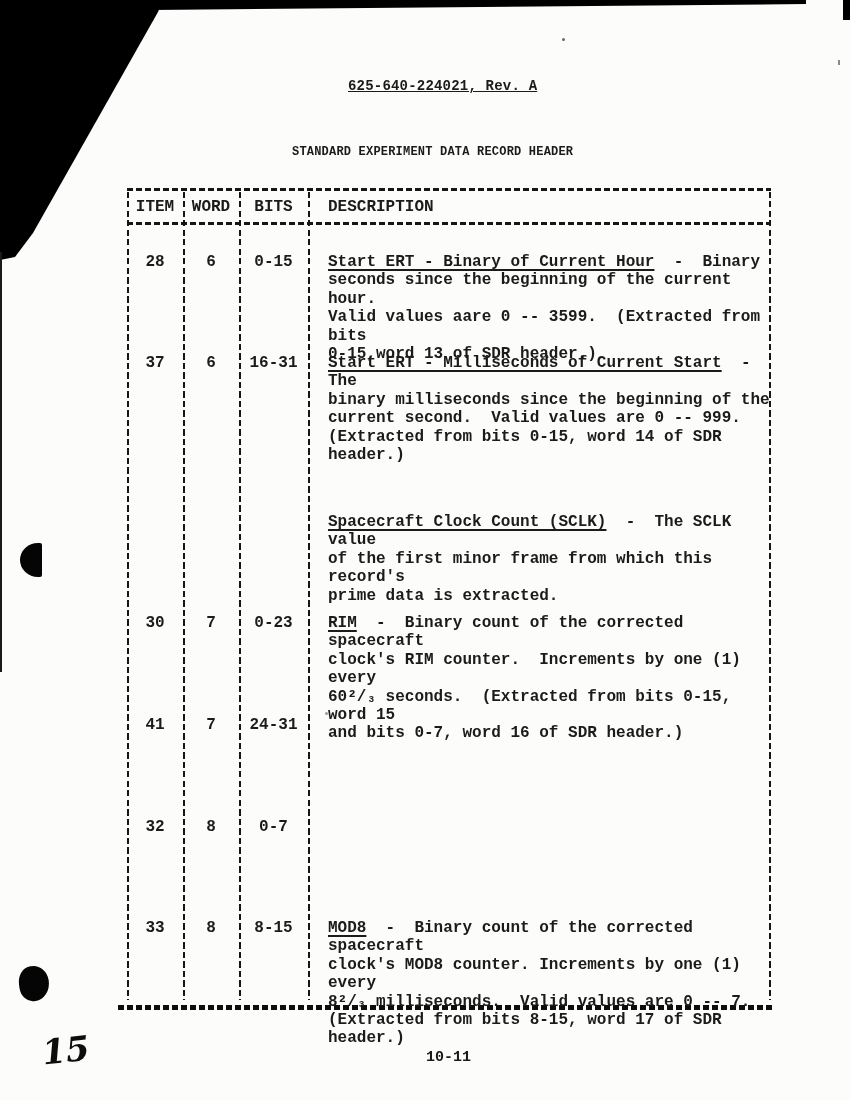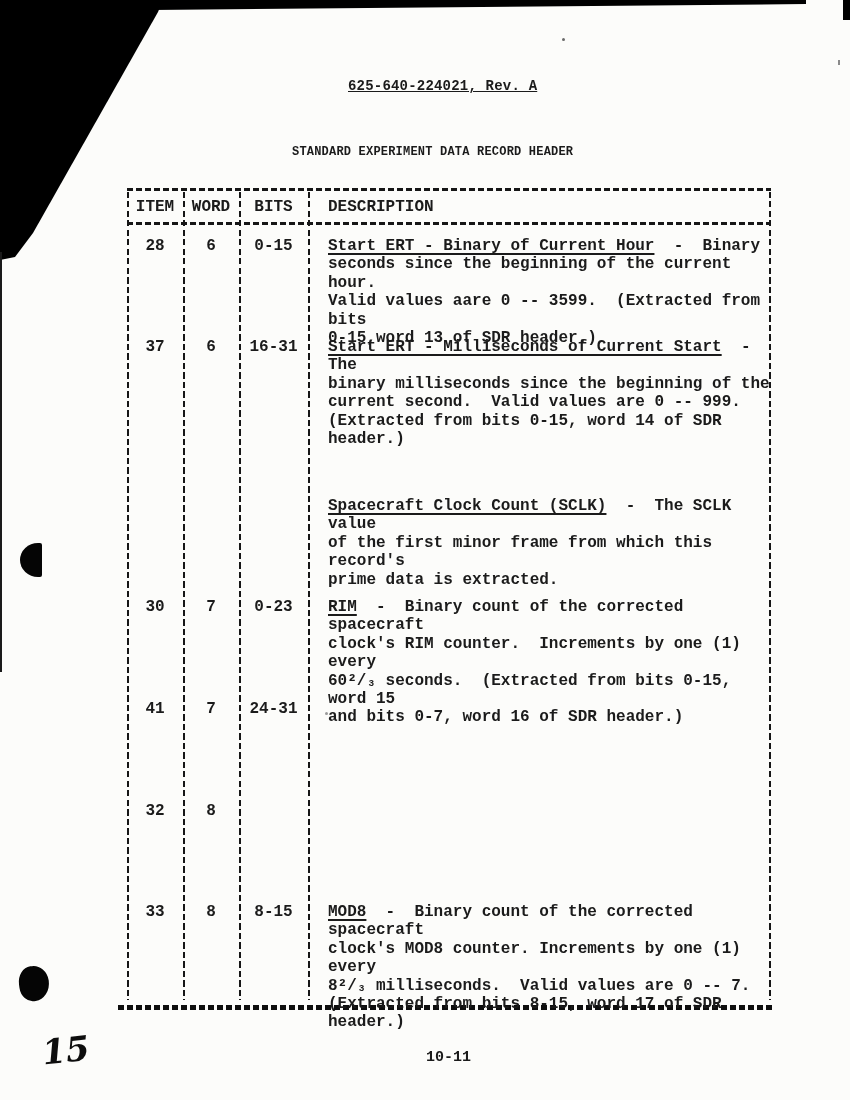--- a/index.html
+++ b/index.html
@@ -49,21 +49,21 @@
   .hline.bottom{top:817px;height:5px;left:-9px;width:657px;
     background:repeating-linear-gradient(90deg,#0e0e0e 0 6px,transparent 6px 9px);}
   .vline{position:absolute;top:4px;height:808px;width:2px;
     background:repeating-linear-gradient(180deg,#161616 0 6px,transparent 6px 9.5px);}
   .v0{left:0;} .v1{left:56px;} .v2{left:112px;} .v3{left:181px;} .v4{left:642px;}
   .thead{position:absolute;top:10px;left:0;right:0;display:grid;
     grid-template-columns:56px 56px 69px 1fr;line-height:18px;}
   .thead .hc{text-align:center;}
   .thead .hd{padding-left:20px;}
   .entry{position:absolute;left:0;right:8px;display:grid;
-    grid-template-columns:56px 56px 69px 463px;line-height:18.4px;}
+    grid-template-columns:56px 56px 69px 463px;line-height:18.4px;margin-top:16px;}
   .entry .c{text-align:center;white-space:pre;}
   .entry .d{padding-left:20px;white-space:pre-wrap;}
   .entry-0{top:49px;} .entry-1{top:150px;} .entry-2{top:309px;}
   .entry-3{top:410px;} .entry-4{top:512px;} .entry-5{top:614px;} .entry-6{top:715px;}
   .lead{text-decoration:underline;text-decoration-thickness:2px;text-underline-offset:3px;}
 </style>
 </head>
 <body>
 
 <div class="corner-wedge"></div>
@@ -133,20 +133,21 @@
 and bits 0-7, word 16 of SDR header.)</span></div>
   </div>
       <div class="entry entry-4">
     <div class="c">41</div>
     <div class="c">7</div>
     <div class="c">24-31</div>
   </div>
       <div class="entry entry-5">
     <div class="c">32</div>
     <div class="c">8</div>
+    <div class="c">0-7</div>
   </div>
       <div class="entry entry-6">
     <div class="c">33</div>
     <div class="c">8</div>
     <div class="c">8-15</div>
     <div class="d"><span class="lead">MOD8</span><span>  -  Binary count of the corrected spacecraft
 clock's MOD8 counter. Increments by one (1) every
 8²/₃ milliseconds.  Valid values are 0 -- 7.
 (Extracted from bits 8-15, word 17 of SDR header.)</span></div>
   </div>

